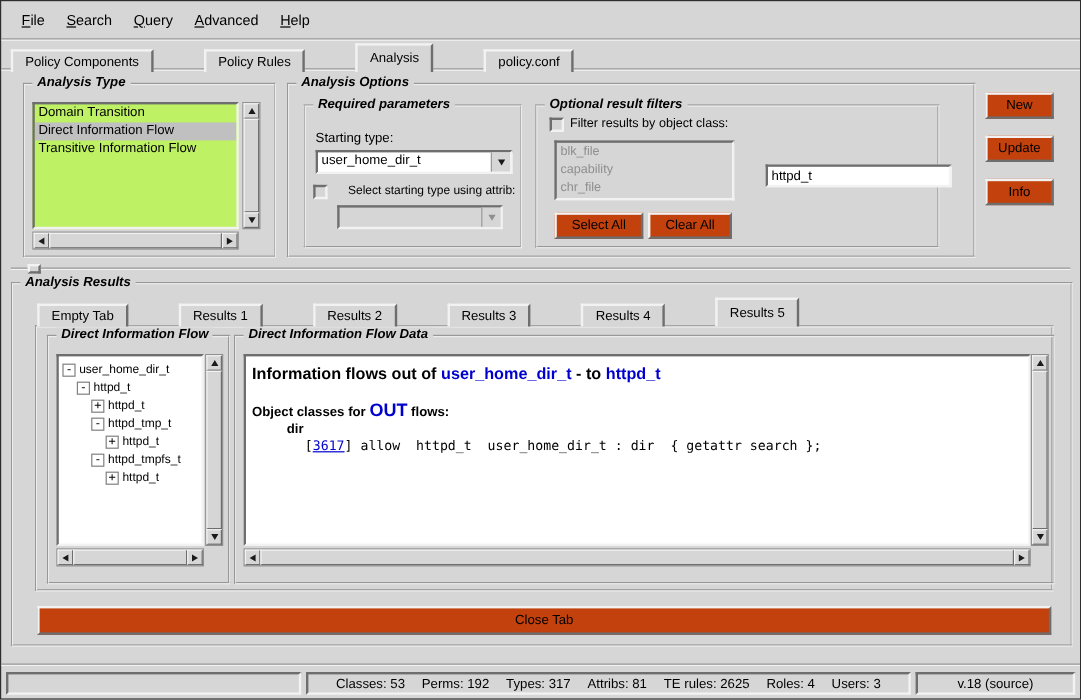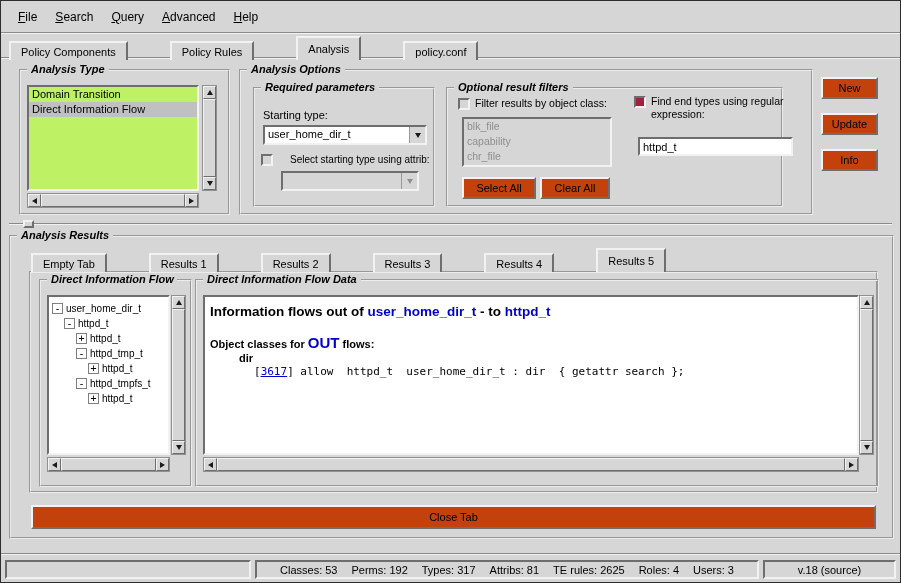--- a/index.html
+++ b/index.html
@@ -125,20 +125,21 @@
   <div class="tab">Policy Rules</div>
   <div class="tab active">Analysis</div>
   <div class="tab">policy.conf</div>
 </div>
 
 <div class="group" style="left:18px; top:68px; width:211px; height:146px;">
   <div class="group-title">Analysis Type</div>
   <div class="listbox sunken" style="left:6px; top:14px; width:172px; height:106px;">
     <div class="lb-item">Domain Transition</div>
     <div class="lb-item selected">Direct Information Flow</div>
+    <div class="lb-item">Transitive Information Flow</div>
   </div>
   <div class="sbv" style="left:181px; top:14px; height:106px;">
     <div class="sbbtn">
         <span class="tri tri-up"></span>
       </div>
     <div class="sbthumb"></div>
     <div class="sbbtn">
         <span class="tri tri-down"></span>
       </div>
   </div>
@@ -185,24 +186,20 @@
       <div class="chklabel">Filter results by object class:</div>
     </div>
     <div class="listbox sunken" style="left:14px; top:28px; width:150px; height:50px; background:#d6d6d6;">
       <div class="lb-item disabled" style="font-size:10.5px;">blk_file</div>
       <div class="lb-item disabled" style="font-size:10.5px;">capability</div>
       <div class="lb-item disabled" style="font-size:10.5px;">chr_file</div>
     </div>
     <div class="btn" style="left:14px; top:88px; width:74px; height:22px;">Select All</div>
     <div class="btn" style="left:92px; top:88px; width:70px; height:22px;">Clear All</div>
 
-    <div class="chkrow" style="left:186px; top:6px; width:162px;">
-      <div class="chk checked"></div>
-      <div class="chklabel">Find end types using regular expression:</div>
-    </div>
     <input class="entry" style="left: 190px; top: 48px; width: 155px; height: 19px;" value="httpd_t">
   </div>
 </div>
 
 <div class="btn" style="left:820px; top:76px;  width:57px; height:22px;">New</div>
 <div class="btn" style="left:820px; top:112px; width:57px; height:22px;">Update</div>
 <div class="btn" style="left:820px; top:148px; width:57px; height:22px;">Info</div>
 
 <div class="sash-line"></div>
 <div class="sash-handle raised"></div>

